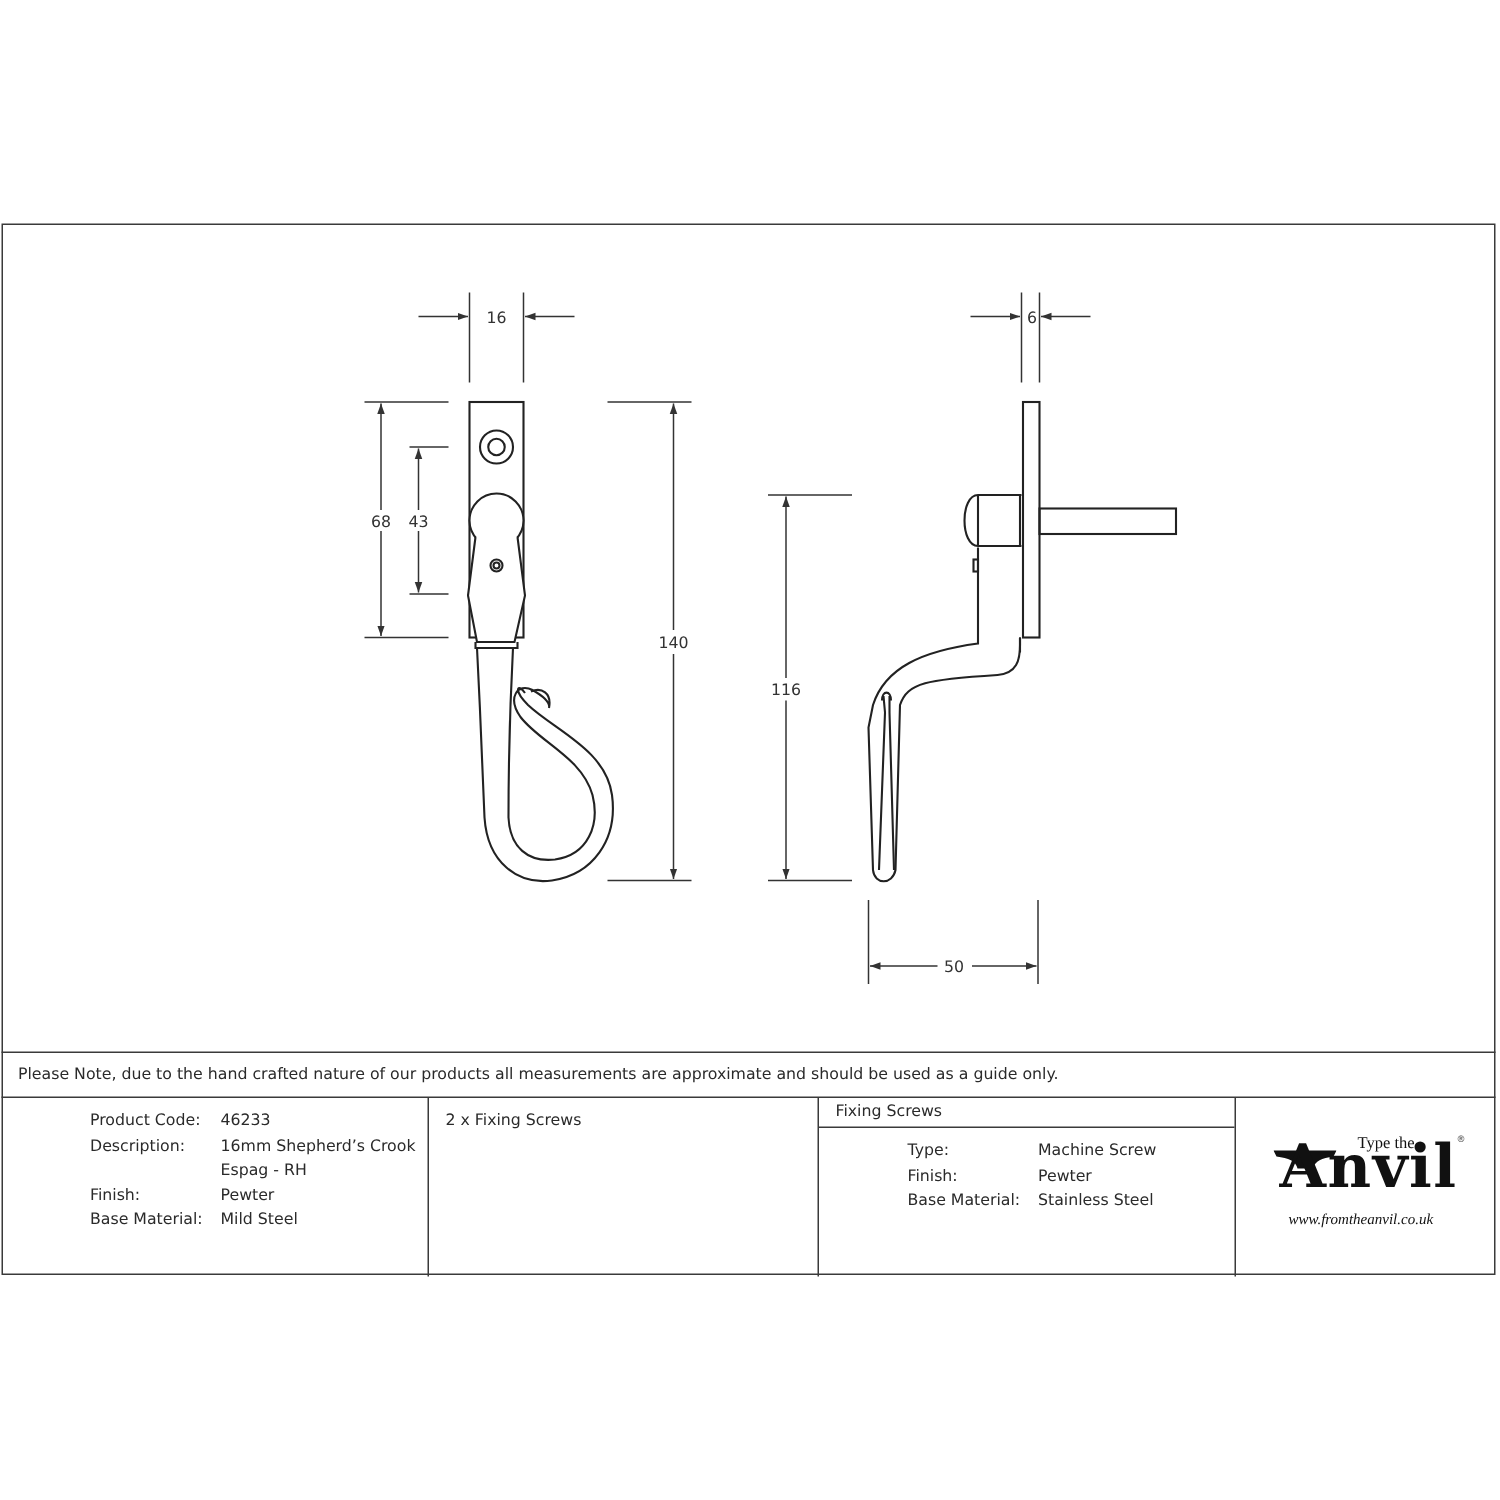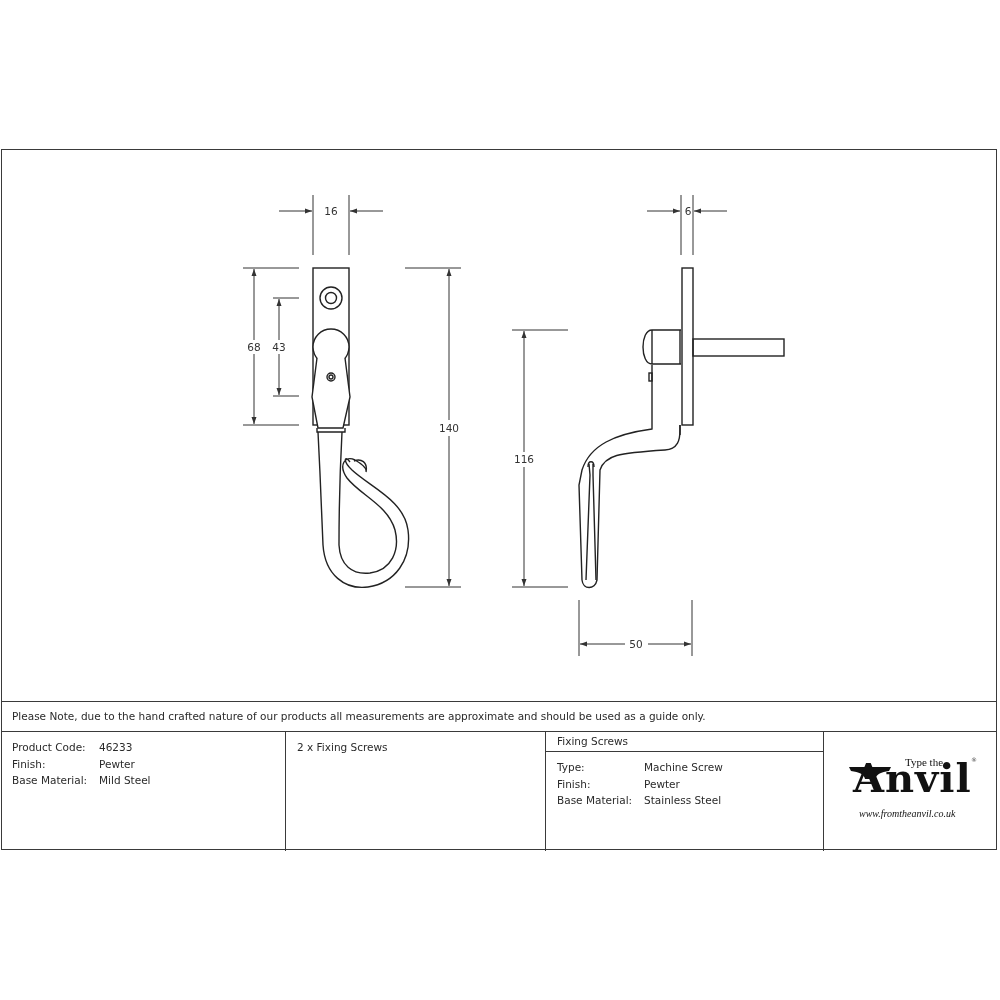--- a/index.html
+++ b/index.html
@@ -4,21 +4,21 @@
 <style>
   html, body { margin:0; padding:0; background:#ffffff; }
   body { width:1000px; height:1000px; position:relative; font-family:"DejaVu Sans", sans-serif; color:#2a2a2a; overflow:hidden; }
   .sheet { position:absolute; left:1px; top:149px; width:996px; height:701px; border:1.5px solid #3a3a3a; box-sizing:border-box; }
   .drawing { position:absolute; left:0; top:0; width:1000px; height:1000px; }
   .note { position:absolute; left:1px; top:701px; width:996px; height:30px; border-top:1.5px solid #3a3a3a; box-sizing:border-box; font-size:10.5px; padding:8px 0 0 11px; }
   .table { position:absolute; left:1px; top:731px; width:996px; height:119px; border-top:1.5px solid #3a3a3a; box-sizing:border-box; }
   .col { position:absolute; top:0; height:119px; box-sizing:border-box; border-right:1.5px solid #3a3a3a; }
   .col-head { height:20px; border-bottom:1.5px solid #3a3a3a; font-size:10.5px; padding:3px 0 0 11px; box-sizing:border-box; }
   .rows { padding:7px 0 0 11px; font-size:10.5px; line-height:16.5px; }
-  .row { display:flex; }
+  .row { display:flex;margin-left:48px; }
   .row .k { width:87px; flex:none; }
   .logo { position:absolute; left:822px; top:0; width:174px; height:119px; }
   .logo-big { position:absolute; left:30px; top:22px; font-family:"DejaVu Serif", serif; font-size:40px; font-weight:bold; color:#111; letter-spacing:1px; }
   .logo-from { position:absolute; left:82px; top:24px; font-family:"Liberation Serif", serif; font-size:11px; color:#111; }
   .logo-url { position:absolute; left:36px; top:76px; font-family:"Liberation Serif", serif; font-style:italic; font-size:10px; color:#111; }
   .reg { position:absolute; left:148px; top:24px; font-size:6px; color:#444; }
   .dim { font-family:"DejaVu Sans", sans-serif; font-size:10.5px; fill:#333; }
 </style>
 </head>
 <body>
@@ -120,20 +120,24 @@
 <div class="note">Please Note, due to the hand crafted nature of our products all measurements are approximate and should be used as a guide only.</div>
 
 <div class="table">
   <div class="col" style="left:0;width:285px;">
     <div class="rows">
       <div class="row">
           <span class="k">Product Code:</span>
           <span>46233</span>
         </div>
       <div class="row">
+          <span class="k">Description:</span>
+          <span>16mm Shepherd’s Crook Espag - RH</span>
+        </div>
+      <div class="row">
           <span class="k">Finish:</span>
           <span>Pewter</span>
         </div>
       <div class="row">
           <span class="k">Base Material:</span>
           <span>Mild Steel</span>
         </div>
     </div>
   </div>
 

